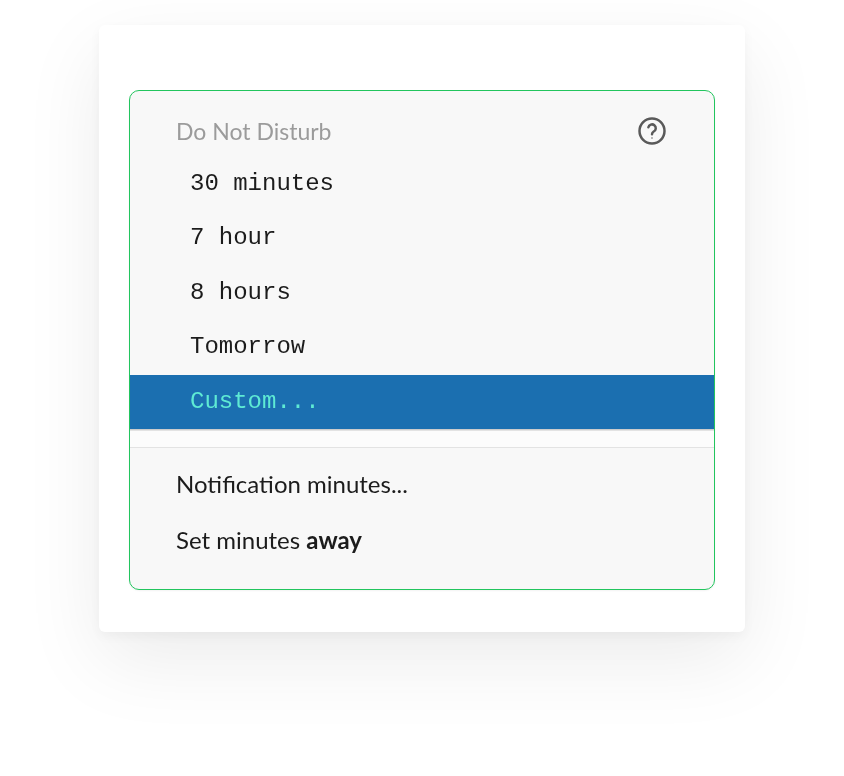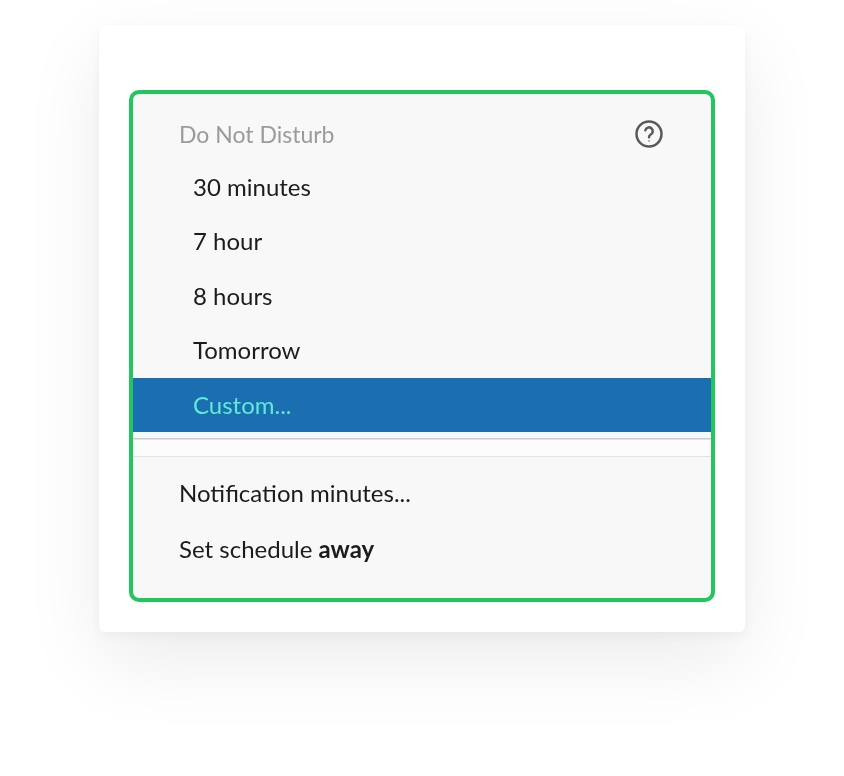--- a/index.html
+++ b/index.html
@@ -22,21 +22,21 @@
     border-radius: 6px;
     box-shadow: 0 28px 80px rgba(0,0,0,0.08), 0 4px 12px rgba(0,0,0,0.04);
   }
 
   .menu {
     position: absolute;
     left: 30px;
     top: 65px;
     width: 586px;
     background: #f8f8f8;
-    border: 4px solid #22c55e;
+    border: 1px solid #22c55e;
     border-radius: 10px;
     overflow: hidden;
     box-sizing: border-box;
     box-shadow: 0 1px 2px rgba(0,0,0,0.05);
   }
 
   .header {
     display: flex;
     align-items: center;
     justify-content: space-between;
@@ -53,21 +53,21 @@
     width: 32px;
     height: 32px;
     display: flex;
     align-items: center;
     justify-content: center;
     color: #5a5a5a;
     cursor: pointer;
   }
 
   .list {
-    padding-bottom: 6px;
+    font-family: Liberation Mono, monospace;
   }
 
   .item {
     font-size: 24px;
     color: #1c1c1c;
     padding: 11px 46px 11px 60px;
     line-height: 1.35;
     cursor: pointer;
   }
 
@@ -130,18 +130,18 @@
       <div class="item selected">Custom...</div>
     </div>
 
     <div class="rule-outer">
       <div class="rule-inner"></div>
     </div>
 
     <div class="bottom">
       <div class="bottom-item">Notification minutes...</div>
       <div class="bottom-item">
-        <span>Set schedule </span><span class="bold">away</span>
+        <span>Set minutes </span><span class="bold">away</span>
       </div>
     </div>
 
   </div>
 </div>
 
 </body></html>

